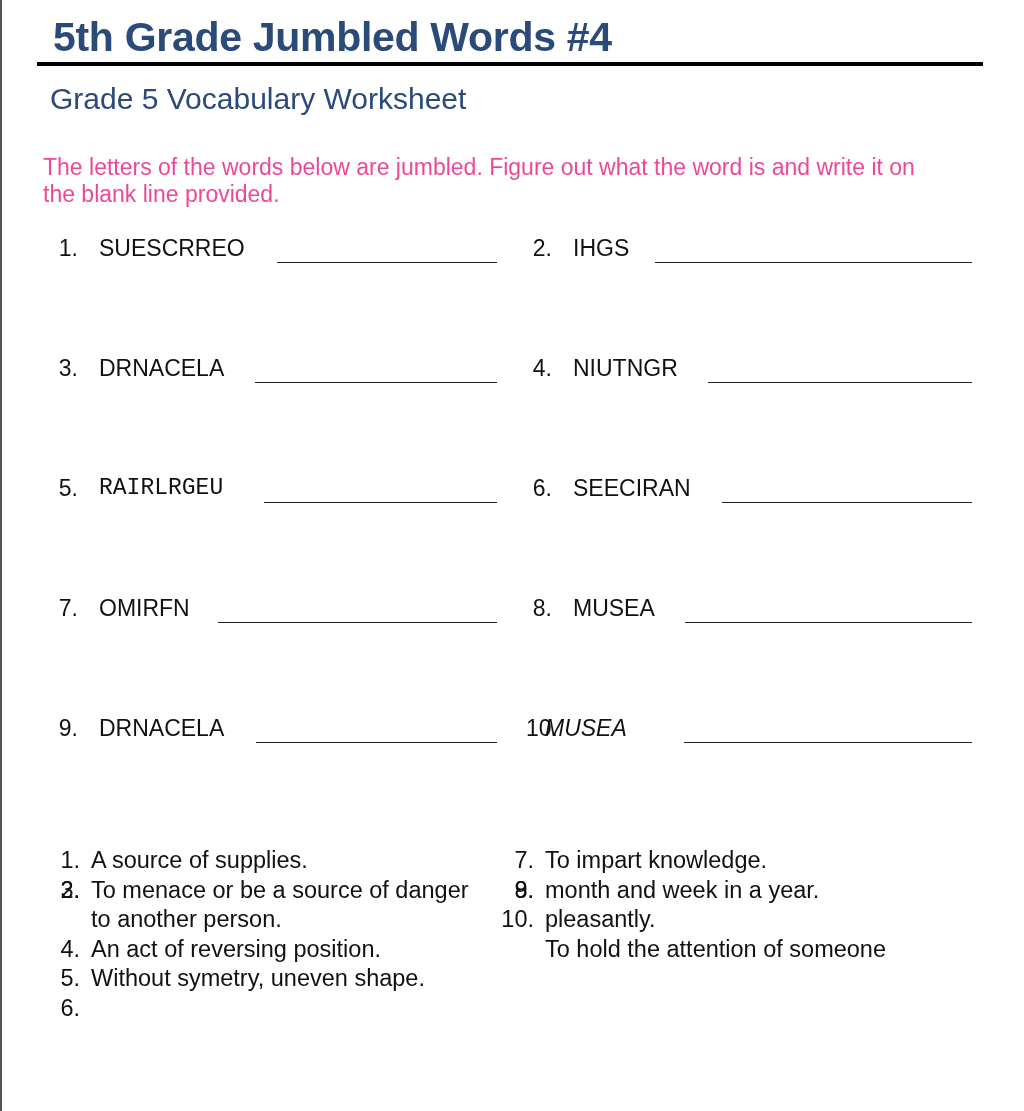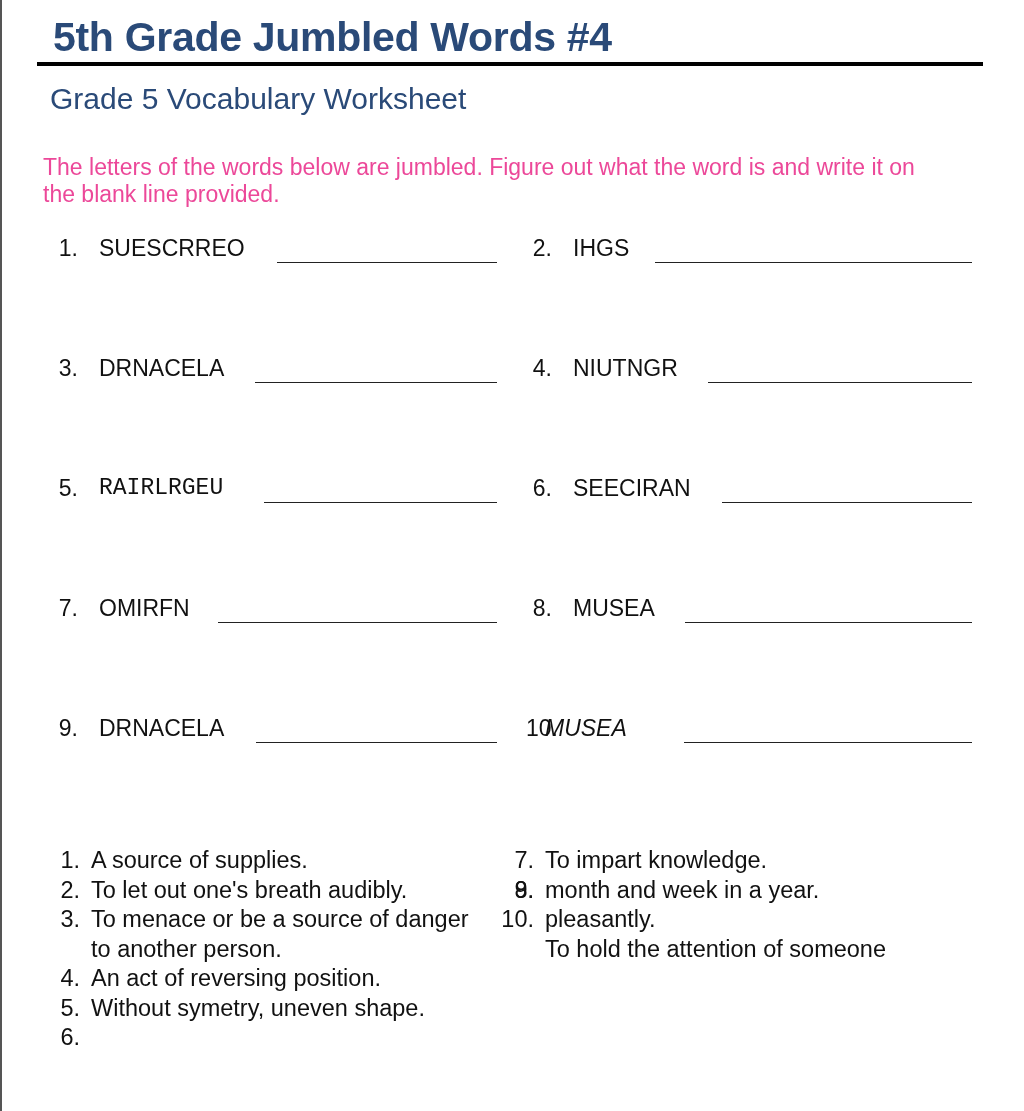--- a/index.html
+++ b/index.html
@@ -98,21 +98,20 @@
 </div>
 <div class="blank" style="left:684px;top:742px;width:288px;"></div>
 
 <div class="defs" style="left:91px;top:846px;width:410px;">
   <div class="def">
     <span class="dn" style="left:-45px;width:34px;">1.</span>
     <span>A source of supplies.</span>
   </div>
   <div class="def">
     <span class="dn" style="left:-45px;width:34px;">2.</span>
-    <span>To let out one's breath audibly.</span>
   </div>
   <div class="def">
     <span class="dn" style="left:-45px;width:34px;">3.</span>
     <div>To menace or be a source of danger</div>
     <div>to another person.</div>
   </div>
   <div class="def">
     <span class="dn" style="left:-45px;width:34px;">4.</span>
     <span>An act of reversing position.</span>
   </div>

